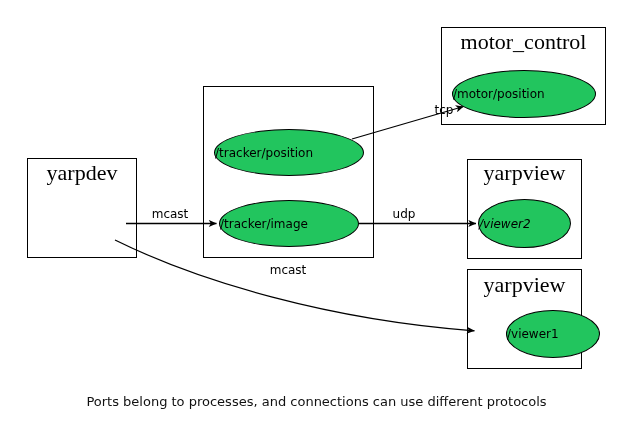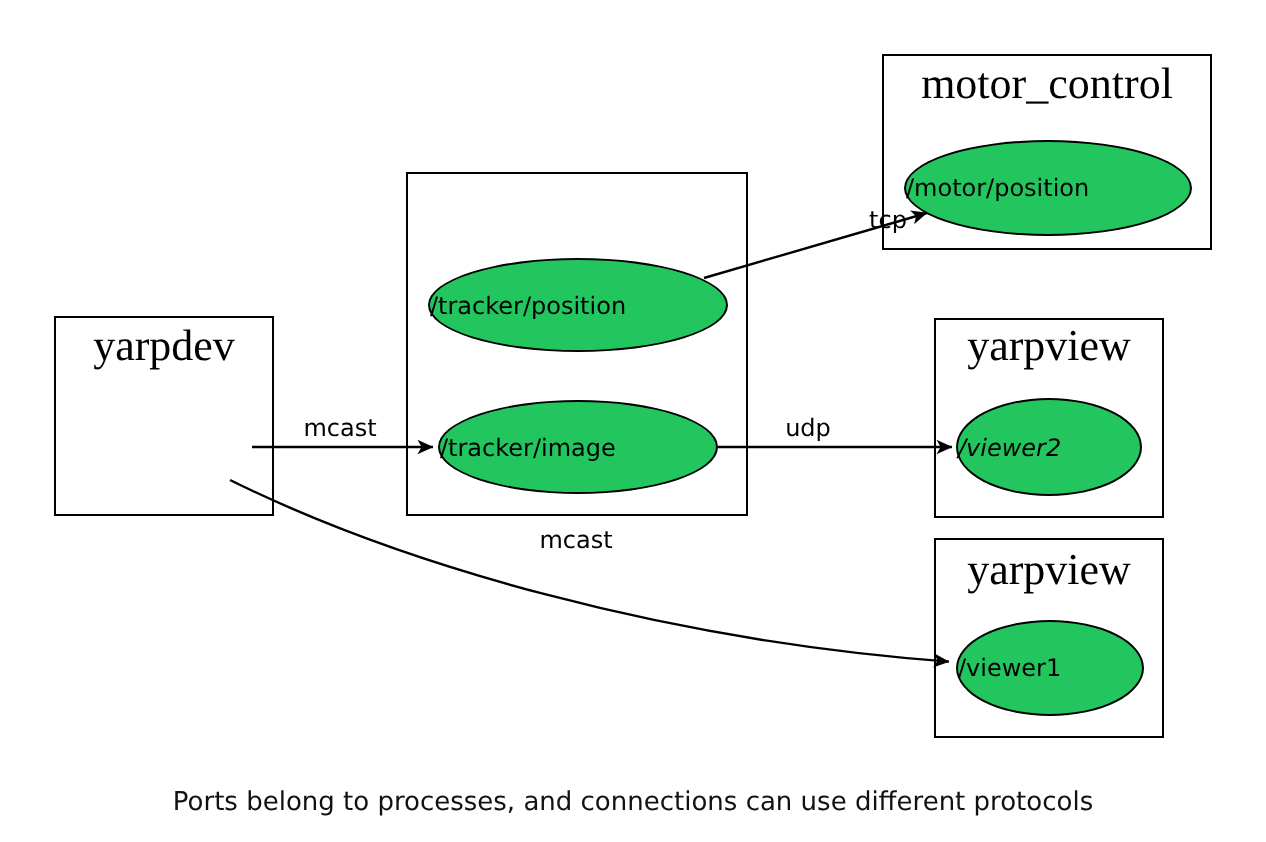--- a/index.html
+++ b/index.html
@@ -72,21 +72,21 @@
   <div class="proc" style="left:467px; top:159px; width:115px; height:100px;">
     <div class="proc-title" style="top:0px;">yarpview</div>
   </div>
   <div class="port" style="left:478px; top:199px; width:93px; height:49px;font-style:italic;">
     <span>/viewer2</span>
   </div>
 
   <div class="proc" style="left:467px; top:269px; width:115px; height:100px;">
     <div class="proc-title" style="top:2px;">yarpview</div>
   </div>
-  <div class="port" style="left:478px; top:310px; width:94px; height:48px;">
+  <div class="port" style="left:506px; top:310px; width:94px; height:48px;">
     <span>/viewer1</span>
   </div>
 
   <span class="edge-label" style="left:170px; top:214px;">mcast</span>
   <span class="edge-label" style="left:408px; top:110px;margin-left:36px;">tcp</span>
   <span class="edge-label" style="left:404px; top:214px;">udp</span>
   <span class="edge-label" style="left:288px; top:270px;">mcast</span>
 
   <div class="caption">Ports belong to processes, and connections can use different protocols</div>
 

